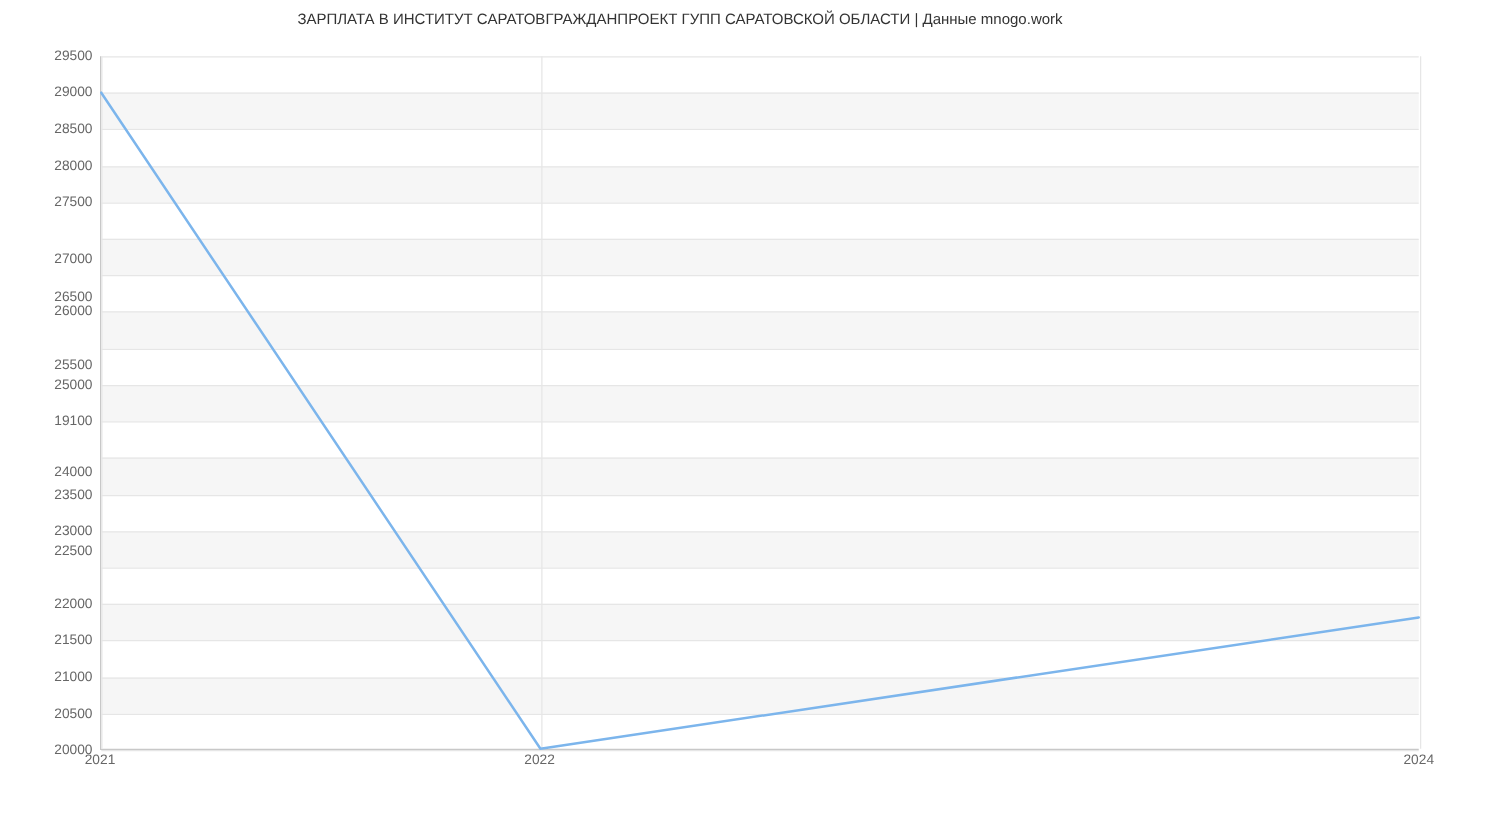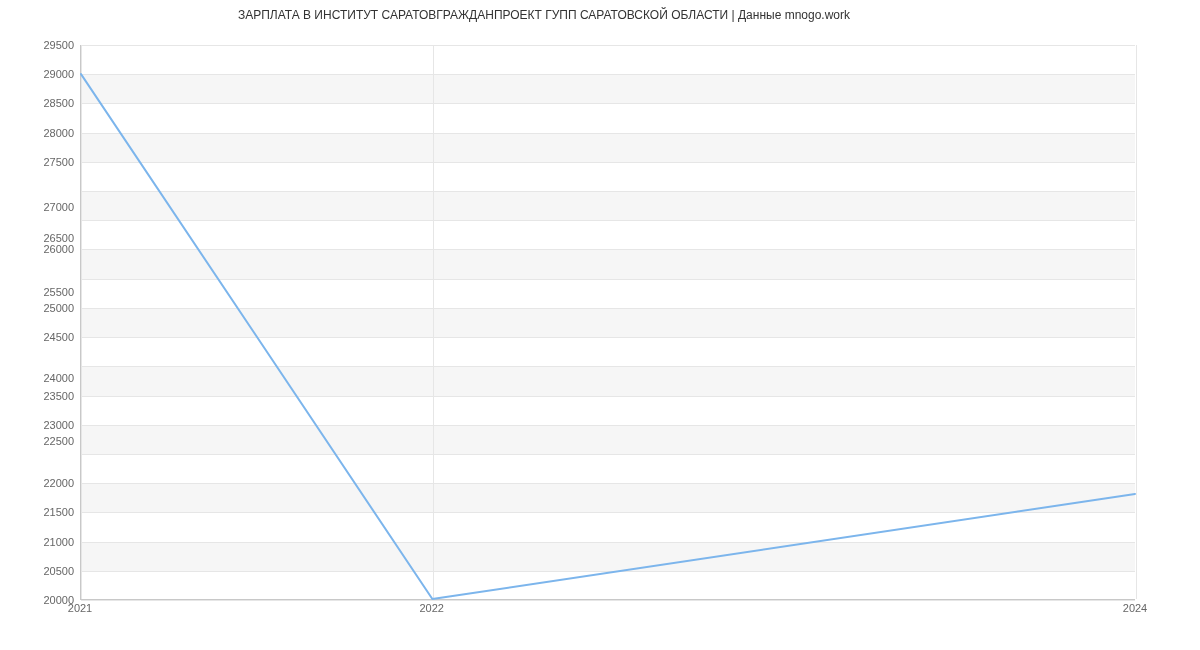--- a/index.html
+++ b/index.html
@@ -110,21 +110,21 @@
   <div class="ylabels">
       <div class="ylabel" style="top: 555px;">20000</div>
       <div class="ylabel" style="top: 525.789px;">20500</div>
       <div class="ylabel" style="top: 496.579px;">21000</div>
       <div class="ylabel" style="top: 467.368px;">21500</div>
       <div class="ylabel" style="top: 438.158px;">22000</div>
       <div class="ylabel" style="top: 396px;">22500</div>
       <div class="ylabel" style="top: 379.737px;">23000</div>
       <div class="ylabel" style="top: 350.526px;">23500</div>
       <div class="ylabel" style="top: 321.316px; margin-top: 12px;">24000</div>
-      <div class="ylabel" style="top: 292.105px;">24500</div>
+      <div class="ylabel" style="top: 292.105px;">19100</div>
       <div class="ylabel" style="top: 262.895px;">25000</div>
       <div class="ylabel" style="top: 247px;">25500</div>
       <div class="ylabel" style="top: 204.474px;">26000</div>
       <div class="ylabel" style="top: 158px; margin-top: 35px;">26500</div>
       <div class="ylabel" style="top: 162px;">27000</div>
       <div class="ylabel" style="top: 116.842px;">27500</div>
       <div class="ylabel" style="top: 87.6316px; padding-left: 48px;">28000</div>
       <div class="ylabel" style="top: 58.4211px;">28500</div>
       <div class="ylabel" style="top: 29.2105px;">29000</div>
       <div class="ylabel" style="top: 0px;">29500</div>

